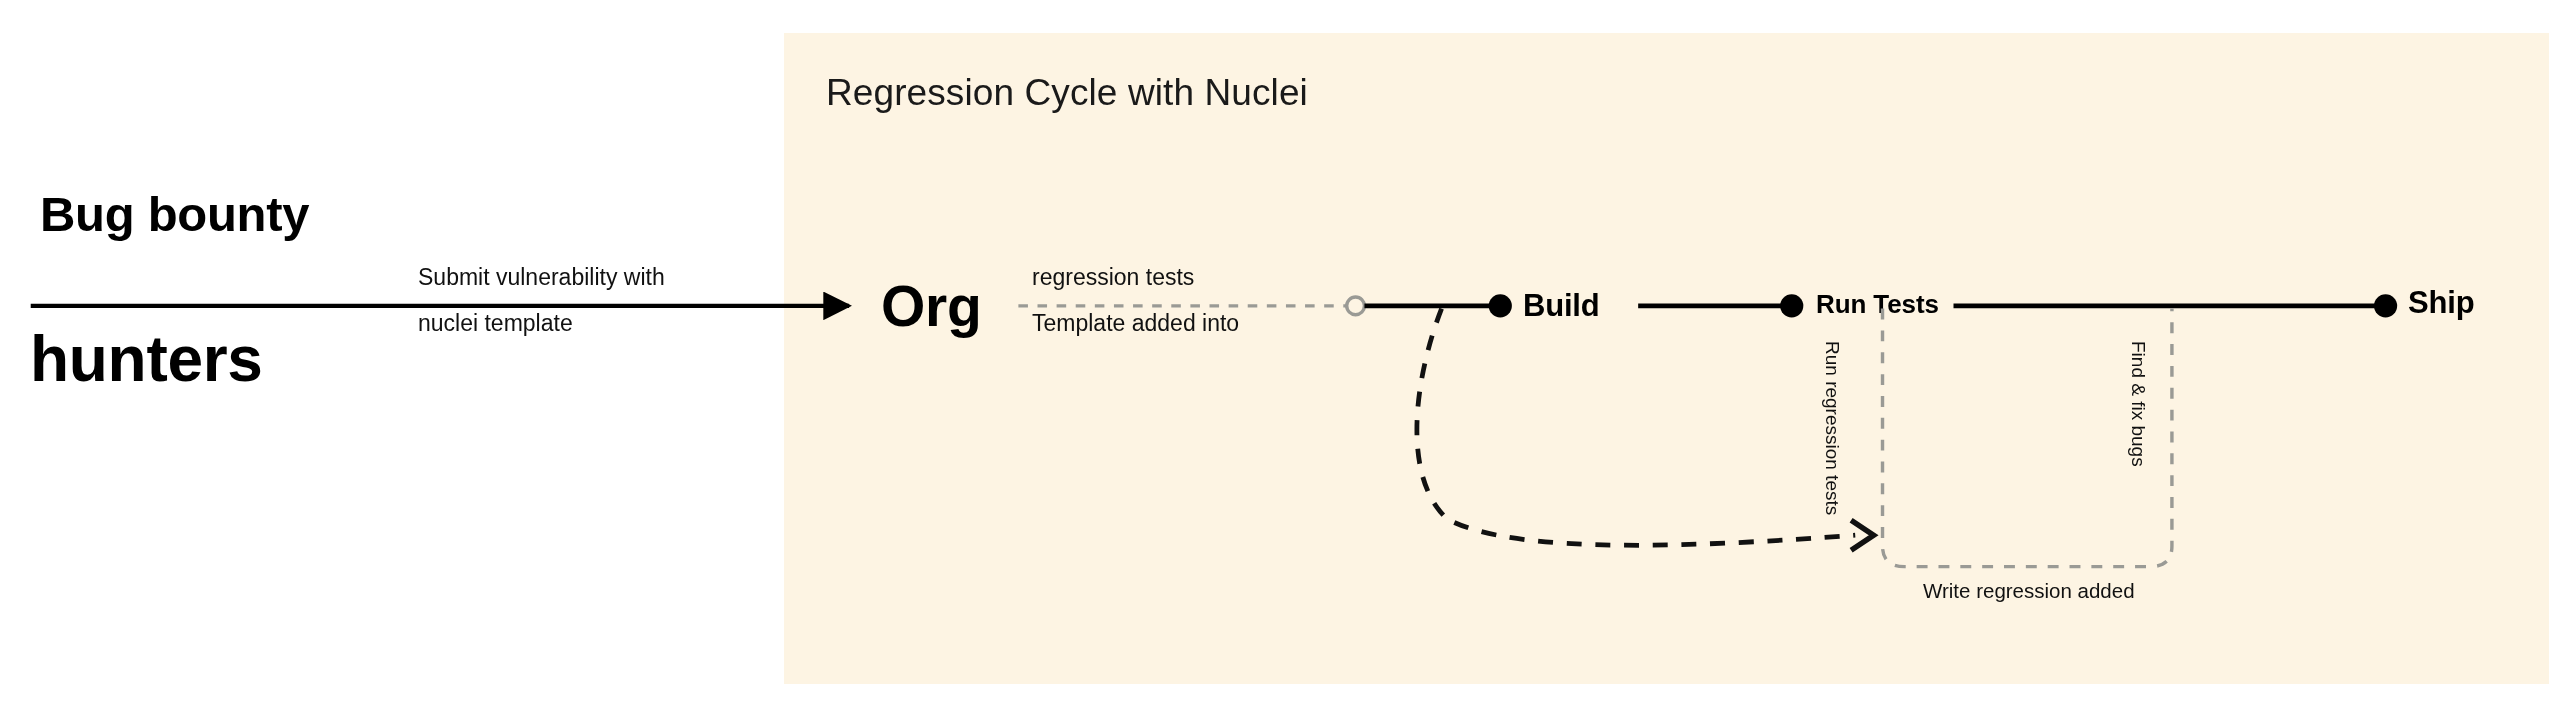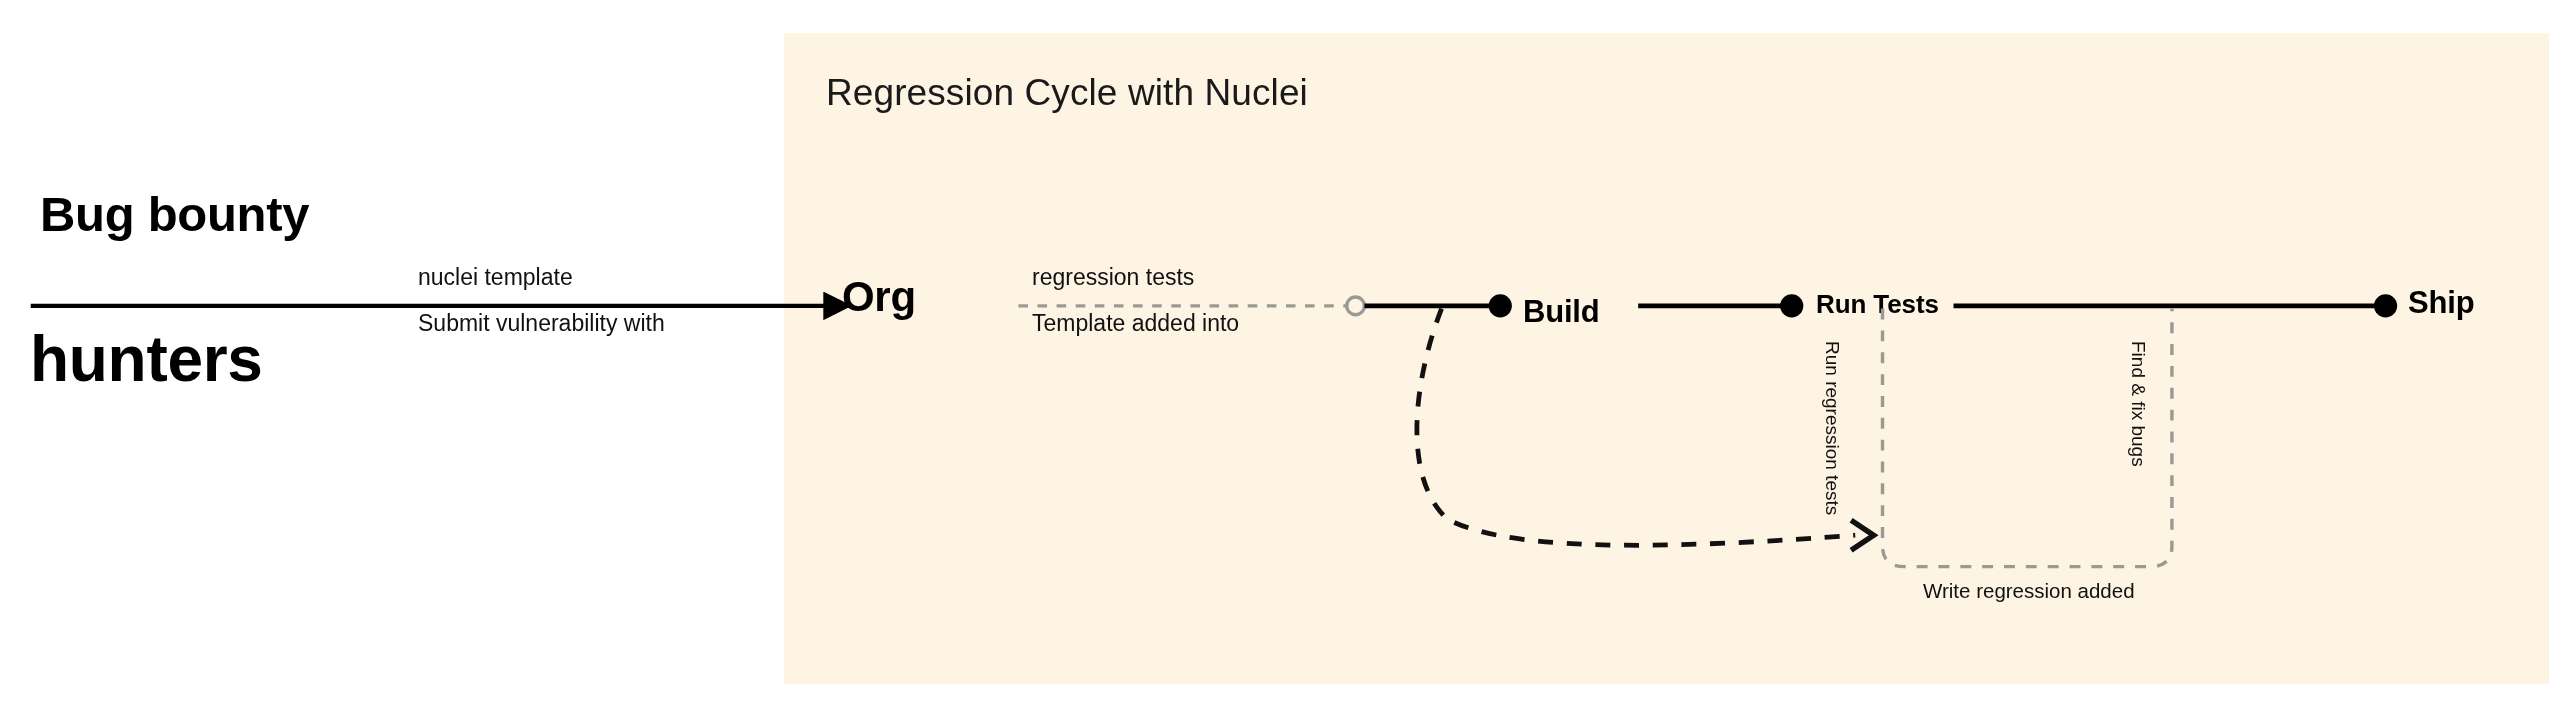--- a/index.html
+++ b/index.html
@@ -81,22 +81,22 @@
     font-weight: 400;
     line-height: 2.0;
     color: #111111;
   }
   .node-label {
     position: absolute;
     font-weight: 700;
     color: #000000;
     white-space: nowrap;
   }
-  .node-org   { left: 842px; top: 273px;  font-size: 42px; letter-spacing: -0.3px; }
-  .node-build { left: 1523px; top: 294px;  font-size: 31px; letter-spacing: -0.2px; }
+  .node-org   { left: 881px; top: 273px;  font-size: 57px; letter-spacing: -0.3px; }
+  .node-build { left: 1523px; top: 288px;  font-size: 31px; letter-spacing: -0.2px; }
   .node-run   { left: 1816px; top: 289px;  font-size: 26px; letter-spacing: -0.1px; }
   .node-ship  { left: 2408px; top: 285px;  font-size: 31px; letter-spacing: -0.2px; }
 
   .vert-label {
     position: absolute;
     font-size: 19px;
     font-weight: 400;
     color: #111111;
     transform-origin: 0 0;
     white-space: nowrap;
@@ -137,22 +137,22 @@
 <div id="stage" style="background: rgb(255, 255, 255);">
 
   <div class="panel" style="background: rgb(253, 244, 227);"></div>
 
   <div class="panel-title">Regression Cycle with Nuclei</div>
 
   <div class="bb-head">Bug bounty</div>
   <div class="bb-line2">hunters</div>
 
   <div class="submit-label">
+    <div>Submit vulnerability with</div>
     <div>nuclei template</div>
-    <div>Submit vulnerability with</div>
   </div>
 
   <div class="tmpl-label">
     <div>regression tests</div>
     <div>Template added into</div>
   </div>
 
   <div class="node-label node-org">Org</div>
   <div class="node-label node-build">Build</div>
   <div class="node-label node-run">Run Tests</div>

